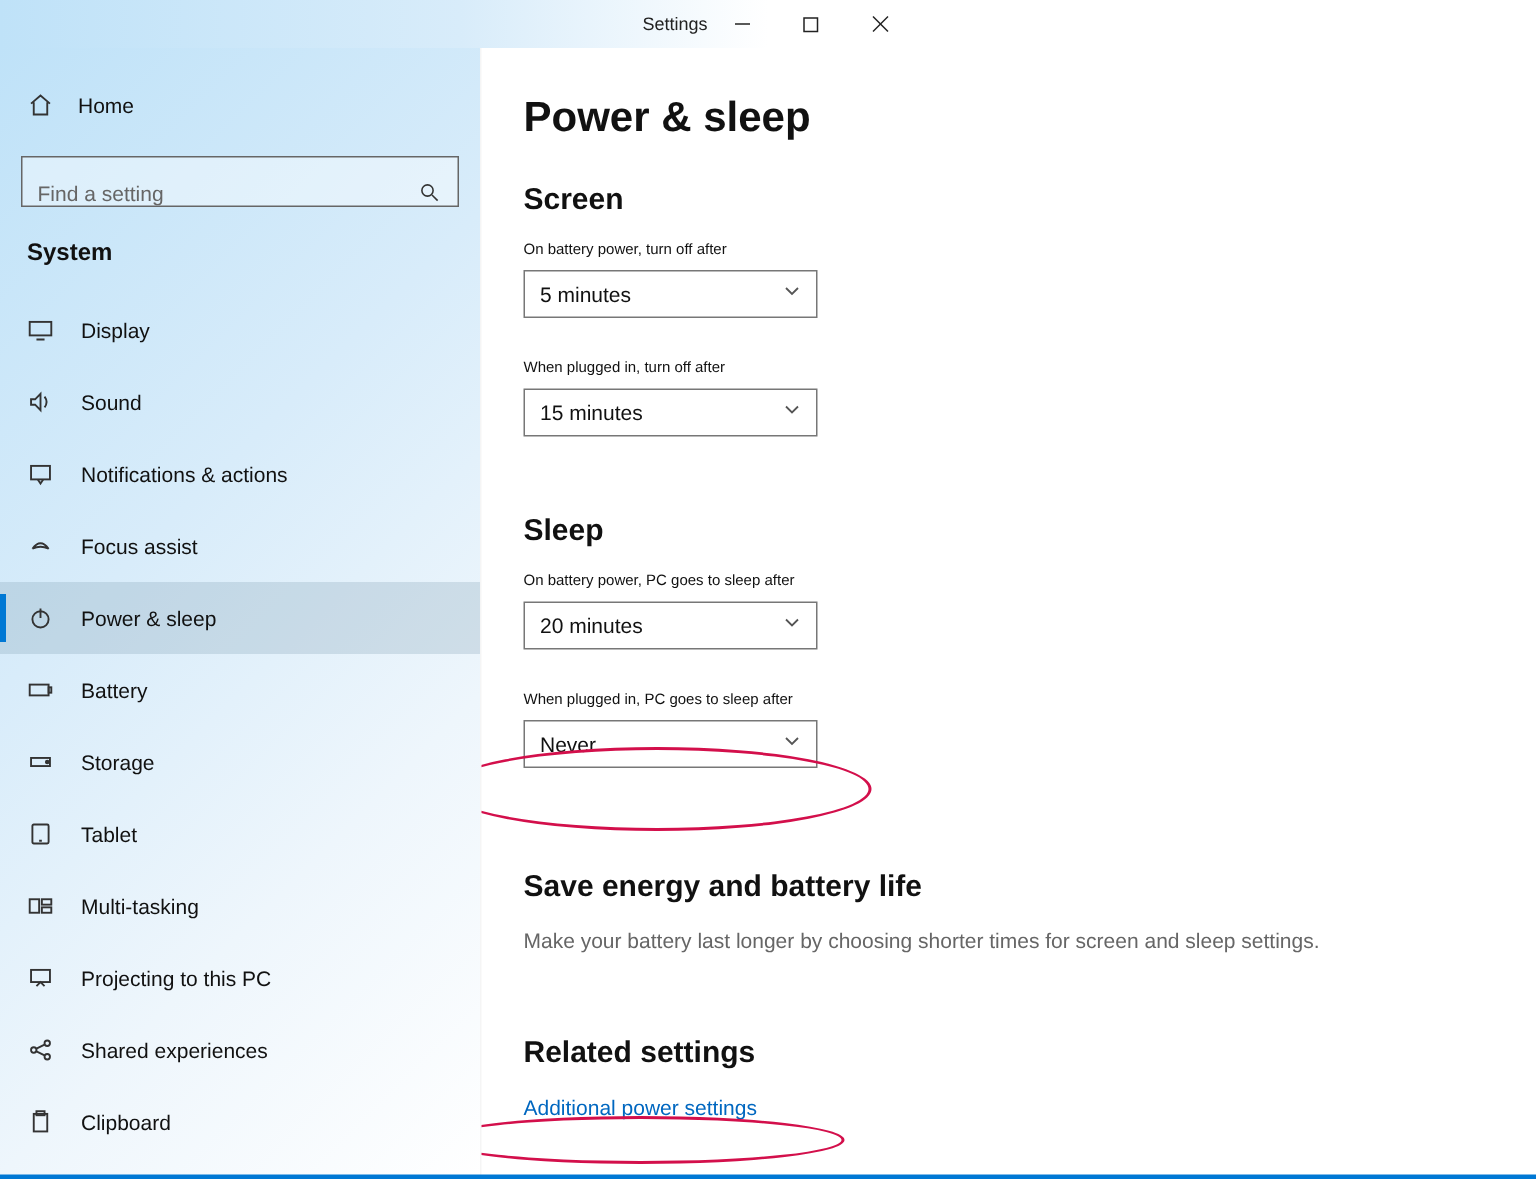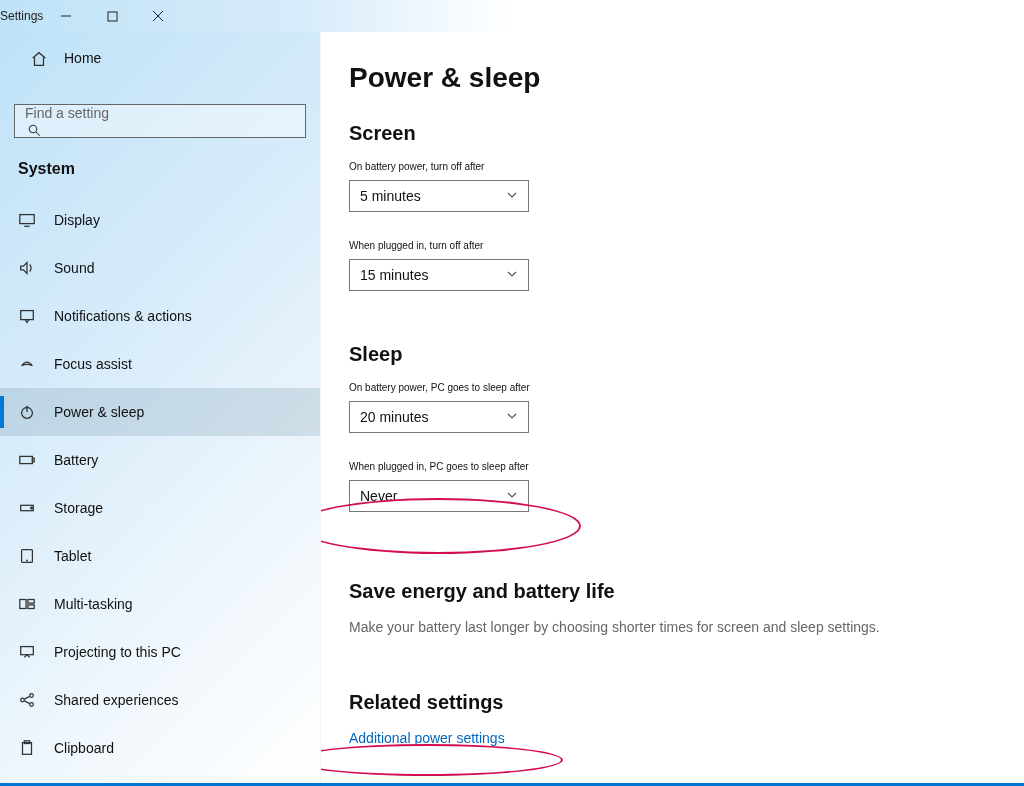--- a/index.html
+++ b/index.html
@@ -1,53 +1,53 @@
 <!DOCTYPE html>
 <html><head>
 <meta charset="utf-8">
 <style>
   * { box-sizing: border-box; margin: 0; padding: 0; font-family: "Segoe UI", Arial, sans-serif; }
   html, body { width: 1024px; height: 786px; overflow: hidden; background: #fff; }
 
   .window { display: flex; flex-direction: column; width: 1024px; height: 786px; position: relative; }
 
   
-  .titlebar { height: 32px; display: flex; align-items: center; justify-content: flex-start; background: linear-gradient(to right, #bfe2f8 0%, #d8ecfa 30%, #ffffff 50%); }
+  .titlebar { height: 32px; display: flex; align-items: center; justify-content: center; background: linear-gradient(to right, #bfe2f8 0%, #d8ecfa 30%, #ffffff 50%); padding-left: 14px; }
   .titlebar-title { font-size: 12px; color: #222; }
   .win-controls { display: flex; height: 100%; }
   .win-btn { width: 46px; display: flex; align-items: center; justify-content: center; }
   .win-btn svg { stroke: #222; fill: none; }
 
   
   .body { flex: 1; display: flex; min-height: 0; }
 
   
   .sidebar { width: 320px; background: linear-gradient(135deg, #bfe2f8 0%, #d8ecfa 40%, #eef6fc 70%, #ffffff 100%); padding-top: 18px; position: relative; }
-  .nav-home { display: flex; height: 40px; padding-left: 30px; gap: 16px; margin-bottom: 14px; }
+  .nav-home { display: flex; align-items: center; height: 40px; padding-left: 18px; gap: 16px; margin-bottom: 14px; }
   .nav-home-label { font-size: 14px; color: #111; }
 
-  .search-box { margin: 0 14px 22px 14px; height: 34px; border: 1px solid #666; background: rgba(255,255,255,0.4); display: flex; align-items: flex-start; padding: 0 10px; justify-content: space-between; flex-direction: column; }
+  .search-box { margin: 0 14px 22px 14px; height: 34px; border: 1px solid #666; background: rgba(255,255,255,0.4); display: flex; align-items: flex-end; padding: 0 10px; justify-content: space-between; }
   .search-placeholder { color: #666; font-size: 14px; }
 
   .section-label { font-size: 16px; font-weight: 600; color: #111; padding-left: 18px; margin-bottom: 18px; }
 
   .nav-list { display: flex; flex-direction: column; }
   .nav-item { display: flex; align-items: center; height: 48px; padding-left: 18px; gap: 18px; position: relative; cursor: default; }
   .nav-item-label { font-size: 14px; color: #111; }
   .nav-item.selected { background: rgba(120,150,170,0.25); }
   .nav-item.selected::before { content:""; position:absolute; left:0; top:8px; bottom:8px; width:4px; background:#0078d4; }
   .nav-icon { width:18px; height:18px; display:flex; align-items:center; justify-content:center; flex-shrink:0; }
   .nav-icon svg { stroke:#333; fill:none; stroke-width:1.4; }
 
   
   .main { flex: 1; padding: 30px 40px 0 28px; overflow: hidden; position: relative; border-left: 1px solid rgba(0,0,0,0.04);}
   .page-title { font-size: 28px; font-weight: 600; color: #111; margin-bottom: 28px; }
   .section-heading { font-size: 20px; font-weight: 600; color: #111; margin-bottom: 16px; }
   .field-label { font-size: 10px; color: #111; margin-bottom: 8px; }
-  .dropdown { width: 180px; height: 32px; border: 1px solid #777; display: flex; align-items: center; justify-content: space-between; padding: 0 10px; background:#fff; }
+  .dropdown { width: 196px; height: 32px; border: 1px solid #777; display: flex; align-items: center; justify-content: space-between; padding: 0 10px; background:#fff; }
   .dropdown-value { font-size: 14px; color:#111; }
   .section-gap { height: 28px; }
   .big-gap { height: 52px; }
   .description { font-size: 14px; color: #666; margin-top: 6px; margin-bottom: 56px; }
   .link-text { font-size: 14px; color: #0067c0; margin-top: 8px; }
 
   
   .annot { position: absolute; border: 2.5px solid #d30f4b; border-radius: 50%; pointer-events:none; }
 
   

